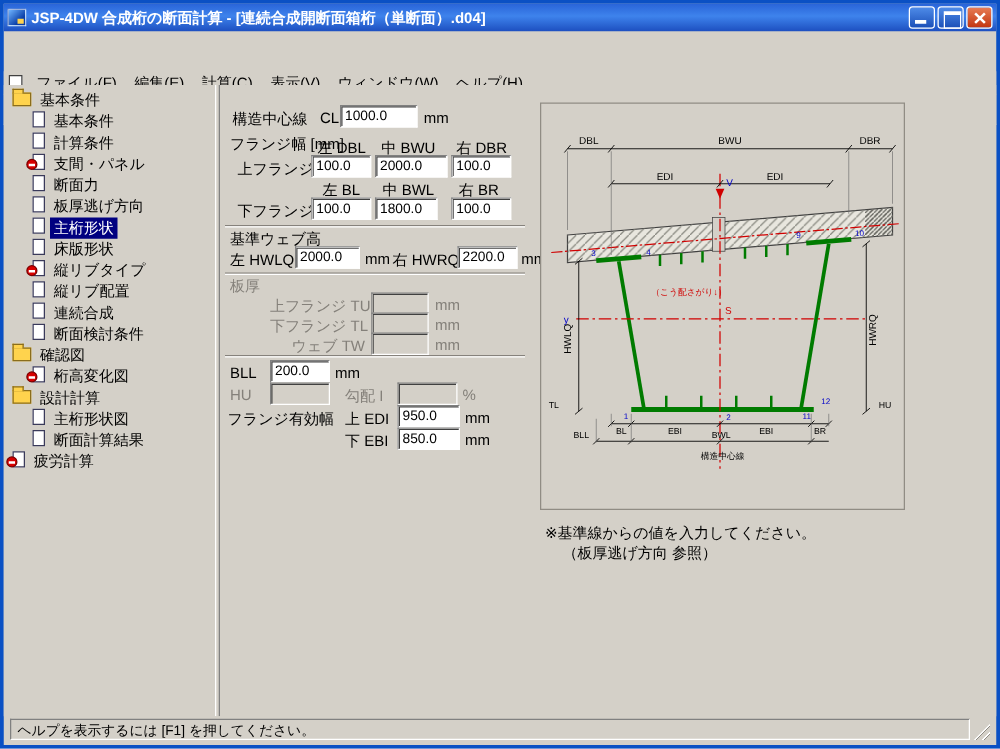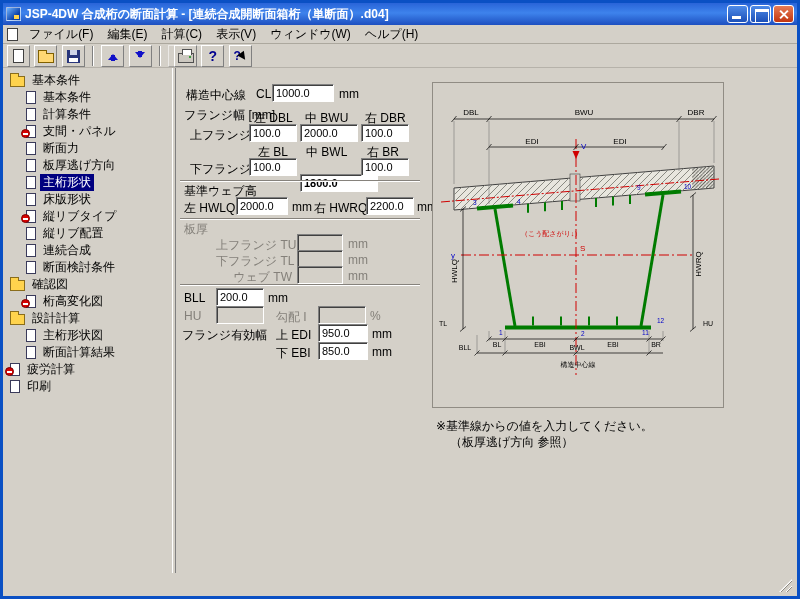--- a/index.html
+++ b/index.html
@@ -20,21 +20,21 @@
     background:linear-gradient(180deg,#4E8BE8,#1C50B8); position:relative; cursor:default; }
   .wbtn.close { background:linear-gradient(180deg,#E77C55,#C23510); }
   .wbtn.min::after { content:""; position:absolute; left:4px; bottom:3px; width:9px; height:3px; background:#fff; }
   .wbtn.max::after { content:""; position:absolute; left:4px; top:3px; width:12px; height:10px;
     border:1px solid #fff; border-top:3px solid #fff; }
   .wbtn.close::before,.wbtn.close::after { content:""; position:absolute; left:9px; top:3px; width:2px; height:11px; background:#fff; }
   .wbtn.close::before { transform:rotate(45deg);} .wbtn.close::after { transform:rotate(-45deg);}
 
   
   .menubar { height:19px; background:#D4D0C8; display:flex; align-items:center; padding-left:2px;
-    border-bottom:1px solid #aca89e; }
+    border-bottom:1px solid #aca89e;margin-top:32px; }
   .mdoc { width:11px; height:13px; background:#fff; border:1px solid #404040; margin:0 4px 0 2px; }
   .mitem { padding:1px 7px; }
 
   
   .toolbar { height:24px; background:#D4D0C8; position:relative; padding:1px 0 0 4px; white-space:nowrap;
     border-bottom:1px solid #b6b2aa; }
   .tbtn { width:23px; height:22px; background:#D4D0C8; border:1px solid; border-color:#fff #808080 #808080 #fff;
     display:inline-flex; align-items:center; justify-content:center; margin-right:1px; vertical-align:top; padding:0; }
   .tbtn.off { opacity:.55; }
   .tsep { display:inline-block; width:2px; height:20px; border-left:1px solid #808080; border-right:1px solid #fff;
@@ -58,21 +58,21 @@
   .i-print { position:relative; width:16px; height:10px; background:#ccc8c0; border:1px solid #505050; margin-top:4px; }
   .i-print::before { content:""; position:absolute; left:3px; top:-5px; width:8px; height:5px; background:#fff; border:1px solid #505050; border-bottom:none; }
   .i-print::after { content:""; position:absolute; right:2px; top:2px; width:2px; height:2px; background:#3a9a3a; }
   .i-help { font-weight:bold; font-size:14px; color:#000090; line-height:1; }
   .i-ctx { position:relative; font-weight:bold; font-size:12px; color:#000090; line-height:1; padding-right:6px; }
   .i-ctx::after { content:""; position:absolute; right:-1px; bottom:-2px; width:0; height:0;
     border:4px solid transparent; border-top:8px solid #000; transform:rotate(-35deg); }
 
   
   .tree { position:absolute; left:0; top:65px; width:169px; bottom:23px; background:#D4D0C8; overflow:hidden; padding-top:4px; }
-  .ti { height:17px; line-height:17px; display:flex; align-items:center; white-space:nowrap; }
+  .ti { height:17px; line-height:17px; display:flex; white-space:nowrap; }
   .ti.d0 { padding-left:7px; } .ti.d1 { padding-left:23px; }
   .ico { position:relative; display:inline-block; margin-right:4px; flex:none; }
   .ico.doc { width:10px; height:13px; background:#fff; border:1px solid #3a3a5a; }
   .ico.fol { width:15px; height:11px; background:#FFD34D; border:1px solid #8a6d1c; margin-top:2px; }
   .ico.fol::before { content:""; position:absolute; left:-1px; top:-4px; width:7px; height:3px; background:#FFD34D; border:1px solid #8a6d1c; border-bottom:none; }
   .flag { position:absolute; left:-6px; top:3px; width:9px; height:9px; border-radius:50%; background:#D80000; border:1px solid #7a0000; }
   .flag::after { content:""; position:absolute; left:1px; top:3px; width:5px; height:1.5px; background:#fff; }
   .tl { padding:0 3px; } .tl.sel { background:#000080; color:#fff; }
 
   .splitter { position:absolute; left:169px; top:65px; width:4px; bottom:23px; background:#D4D0C8;
@@ -239,24 +239,20 @@
         </div>
       <div class="ti d1">
           <span class="ico doc"></span>
           <span class="tl">断面計算結果</span>
         </div>
       <div class="ti d0">
           <span class="ico doc">
             <span class="flag"></span>
           </span>
           <span class="tl">疲労計算</span>
-        </div>
-      <div class="ti d0">
-          <span class="ico doc"></span>
-          <span class="tl">印刷</span>
         </div>
     </div>
 
     <div class="splitter"></div>
 
     <div class="panel">
 
       <span class="lbl" style="left:10px;top:19px">構造中心線</span>
       <span class="lbl" style="left:80px;top:19px">CL</span>
       <input class="fld" style="left: 96px; top: 16px; width: 62px;" value="1000.0">
@@ -268,21 +264,21 @@
       <span class="lbl" style="left:189px;top:42px">右 DBR</span>
       <span class="lbl" style="left:14px;top:59px">上フランジ</span>
       <input class="fld" style="left: 73px; top: 56px; width: 48px;" value="100.0">
       <input class="fld" style="left: 124px; top: 56px; width: 58px;" value="2000.0">
       <input class="fld" style="left: 185px; top: 56px; width: 48px;" value="100.0">
       <span class="lbl" style="left:82px;top:76px">左 BL</span>
       <span class="lbl" style="left:130px;top:76px">中 BWL</span>
       <span class="lbl" style="left:191px;top:76px">右 BR</span>
       <span class="lbl" style="left:14px;top:93px">下フランジ</span>
       <input class="fld" style="left: 73px; top: 90px; width: 48px;" value="100.0">
-      <input class="fld" style="left: 124px; top: 106px; width: 78px; font-weight: bold;" value="1800.0">
+      <input class="fld" style="left: 124px; top: 90px; width: 50px;" value="1800.0">
       <input class="fld" style="left: 185px; top: 90px; width: 48px;" value="100.0">
 
       <div class="etched" style="left:4px;top:112px;width:240px"></div>
       <span class="lbl" style="left:8px;top:115px">基準ウェブ高</span>
       <span class="lbl" style="left:8px;top:132px">左 HWLQ</span>
       <input class="fld" style="left: 60px; top: 129px; width: 52px;" value="2000.0">
       <span class="lbl" style="left:116px;top:132px">mm</span>
       <span class="lbl" style="left:138px;top:132px">右 HWRQ</span>
       <input class="fld" style="left: 190px; top: 129px; width: 48px;" value="2200.0">
       <span class="lbl" style="left:241px;top:132px">mm</span>
@@ -427,17 +423,18 @@
             <text x="224" y="240">12</text>
           </g>
         </svg>
       </div>
 
       <span class="note" style="left:274px;top:366px">（板厚逃げ方向 参照）</span>
       <span class="note" style="left:260px;top:350px">※基準線からの値を入力してください。</span>
     </div>
 
     <div class="statusbar">
+      <div class="status-cell">ヘルプを表示するには [F1] を押してください。</div>
       <div class="grip"></div>
     </div>
 
   </div>
 </div>
 
 </body></html>

